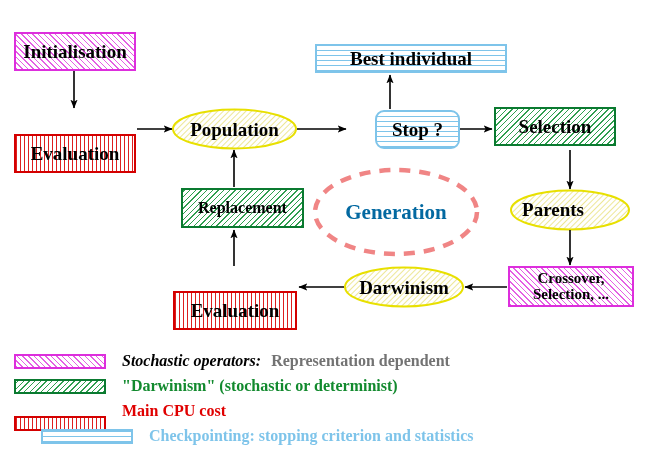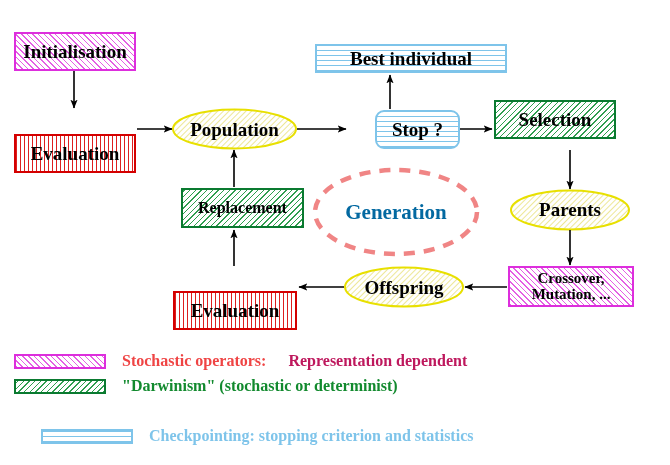--- a/index.html
+++ b/index.html
@@ -185,62 +185,66 @@
   </div>
 
   <div class="node ellipse-node" style="left:173px; top:110px; width:123px; height:39px;">
     <span class="node-label">Population</span>
   </div>
 
   <div class="node fill-blue" style="left:288px; top:44px; width:192px; height:29px;">
     <span class="node-label">Best individual</span>
   </div>
 
-  <div class="node fill-green" style="left:494px; top:100px; width:122px; height:39px;">
+  <div class="node fill-green" style="left:494px; top:107px; width:122px; height:39px;">
     <span class="node-label">Selection</span>
   </div>
 
-  <div class="node ellipse-node" style="left:511px; top:190px; width:118px; height:39px;">
+  <div class="node ellipse-node" style="left:494px; top:190px; width:118px; height:39px;">
     <span class="node-label">Parents</span>
   </div>
 
   <div class="node fill-magenta" style="left:508px; top:266px; width:126px; height:41px; font-size:15px;">
     <span class="node-label">Crossover,
-Mutation, ...</span>
+Selection, ...</span>
   </div>
 
   <div class="node ellipse-node" style="left:345px; top:268px; width:118px; height:39px;">
-    <span class="node-label">Offspring</span>
+    <span class="node-label">Darwinism</span>
   </div>
 
   <div class="node fill-red" style="left:173px; top:267px; width:124px; height:39px;">
     <span class="node-label">Evaluation</span>
   </div>
 
   <div class="node fill-green" style="left:173px; top:188px; width:123px; height:40px; font-size:16px;margin-left:8px;">
     <span class="node-label">Replacement</span>
   </div>
 
   <div class="node" style="left:315px; top:192px; width:162px; height:40px; color:#0369a1; font-size:21px;">
     <span class="node-label">Generation</span>
   </div>
 
   <div id="legend">
 
     <div class="legend-row" style="top:10px;">
       <span class="legend-swatch fill-magenta"></span>
-      <span class="legend-text" style="color:#ef4444;">Stochastic operators:</span>
-      <span class="legend-text" style="color:#be185d; margin-left:22px;">Representation dependent</span>
+      <span class="legend-text" style="color:#000000;font-style:italic;">Stochastic operators:</span>
+      <span class="legend-text" style="color:#737373; margin-left:10px;">Representation dependent</span>
     </div>
 
     <div class="legend-row" style="top:35px;">
       <span class="legend-swatch fill-green"></span>
       <span class="legend-text" style="color:#128a2e;">"Darwinism" (stochastic or determinist)</span>
     </div>
 
+    <div class="legend-row" style="top:60px;">
+      <span class="legend-swatch fill-red"></span>
+      <span class="legend-text" style="color:#e00000;">Main CPU cost</span>
+    </div>
 
     <div class="legend-row" style="top:85px;">
       <span class="legend-swatch fill-blue"></span>
       <span class="legend-text" style="color:#7ec4ea;">Checkpointing: stopping criterion and statistics</span>
     </div>
 
   </div>
 
 </div>
 

